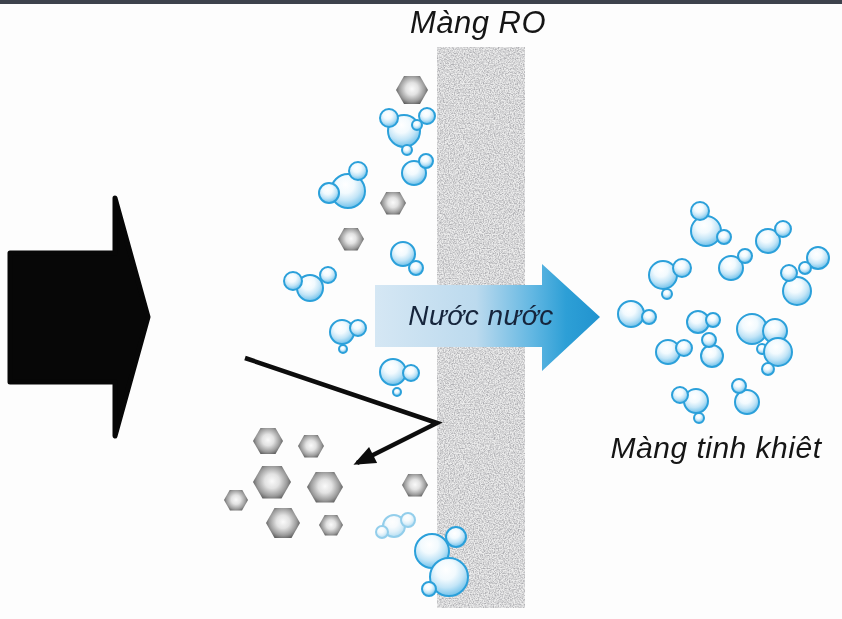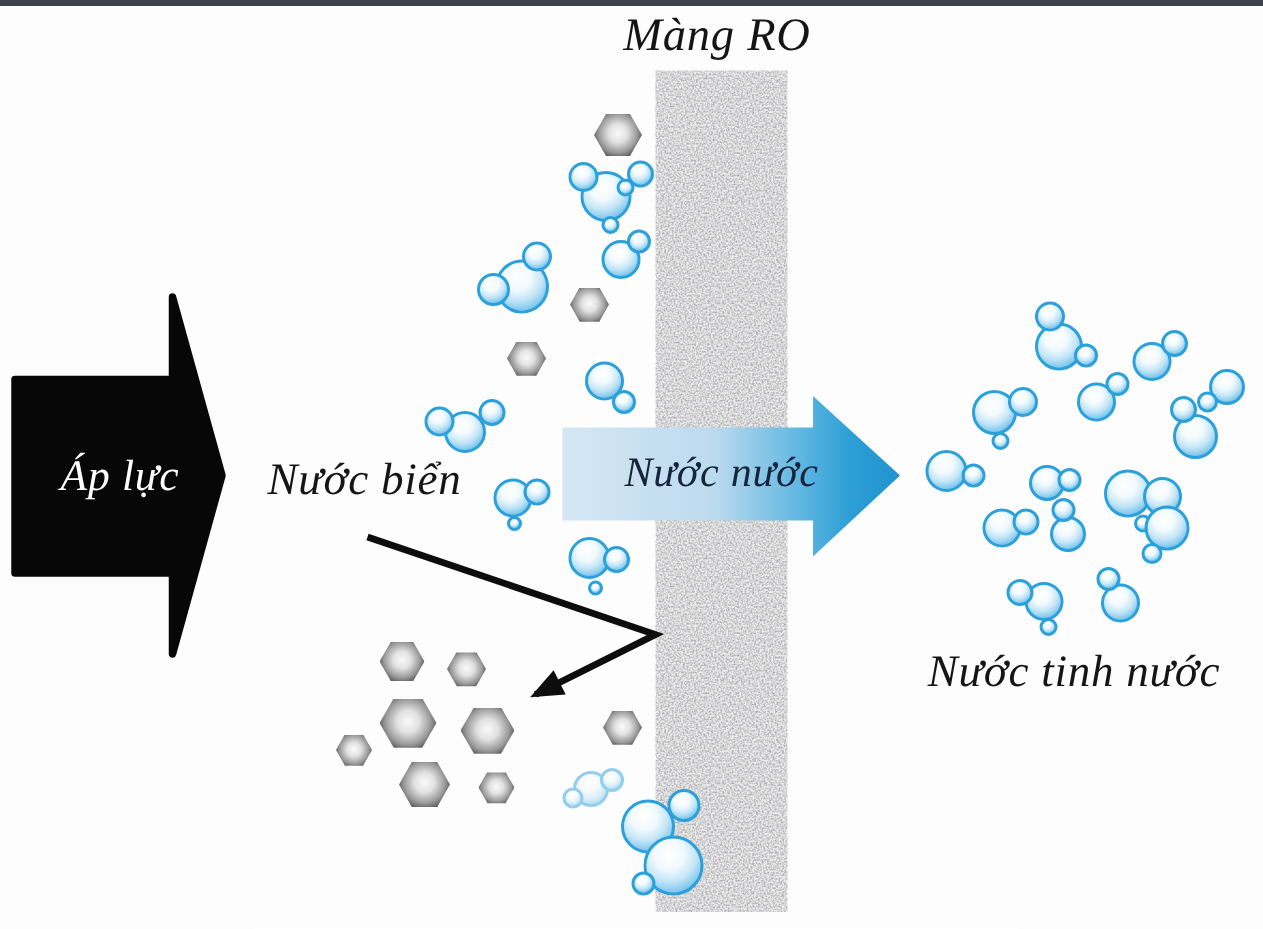--- a/index.html
+++ b/index.html
@@ -1,17 +1,17 @@
 <!DOCTYPE html>
 <html><head>
 <meta charset="utf-8">
 <style>
   html,body{margin:0;padding:0;background:#ffffff;}
   .stage{position:relative;width:842px;height:619px;background:#fdfdfd;overflow:hidden;
-         font-family:Liberation Serif, serif;}
+         font-family:Liberation Sans, sans-serif;}
   .topbar{position:absolute;left:0;top:0;width:842px;height:4px;background:#3d424c;z-index:6;}
   .lbl{position:absolute;transform:translate(-50%,-50%);font-style:italic;color:#151515;
        white-space:nowrap;z-index:5;letter-spacing:.5px;}
   .lbl-title{left:478px;top:23px;font-size:31px;}
   .lbl-seawater{left:243px;top:320px;font-size:30px;}
   .lbl-pressure{left:80px;top:318px;font-size:29px;color:#ffffff;}
   .lbl-flow{left:481px;top:316px;font-size:28px;color:#16253c;font-weight:bold;font-weight:normal;}
   .lbl-salt{left:277px;top:566px;font-size:29px;}
   .lbl-pure{left:716px;top:448px;font-size:30px;}
   .abs{position:absolute;}
@@ -187,18 +187,16 @@
   <svg class="abs layer-deflect" style="left:240px;top:350px;" width="220" height="130" xmlns="http://www.w3.org/2000/svg">
     <defs>
       <marker id="ah" markerUnits="userSpaceOnUse" markerWidth="26" markerHeight="22" refX="20" refY="11" orient="auto">
         <path d="M2,2 L24,11 L2,20 Z" fill="#0d0d0d"></path>
       </marker>
     </defs>
     <path d="M5,8 L197,73 L117,113" fill="none" stroke="#0d0d0d" stroke-width="4.5" stroke-linejoin="miter" marker-end="url(#ah)"></path>
   </svg>
 
   <div class="lbl lbl-title">Màng RO</div>
-  <div class="lbl lbl-pressure">Áp lực</div>
-  <div class="lbl lbl-seawater">Nước biển</div>
   <div class="lbl lbl-flow">Nước nước</div>
-  <div class="lbl lbl-pure">Nước tinh nước</div>
+  <div class="lbl lbl-pure">Màng tinh khiêt</div>
 
 </div>
 
 </body></html>

